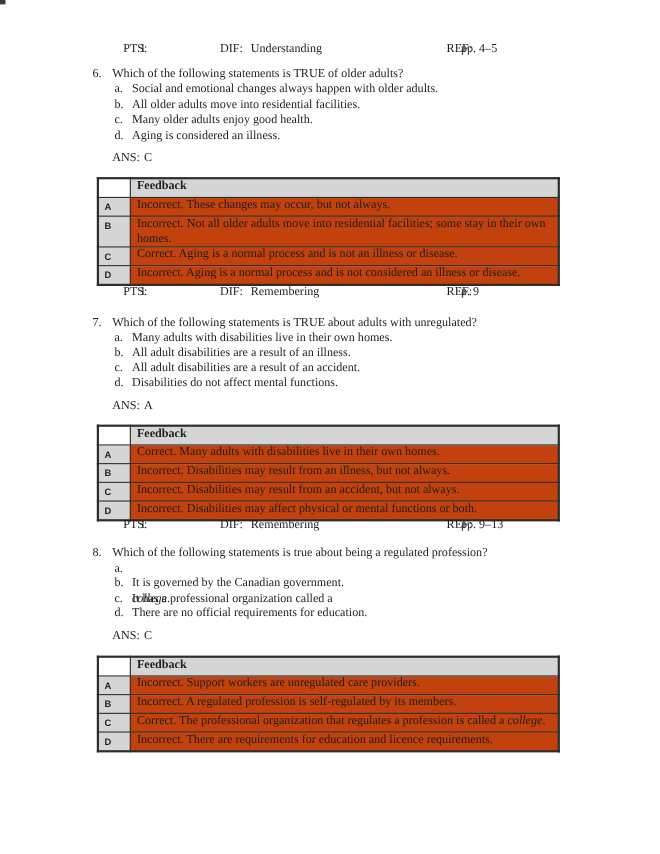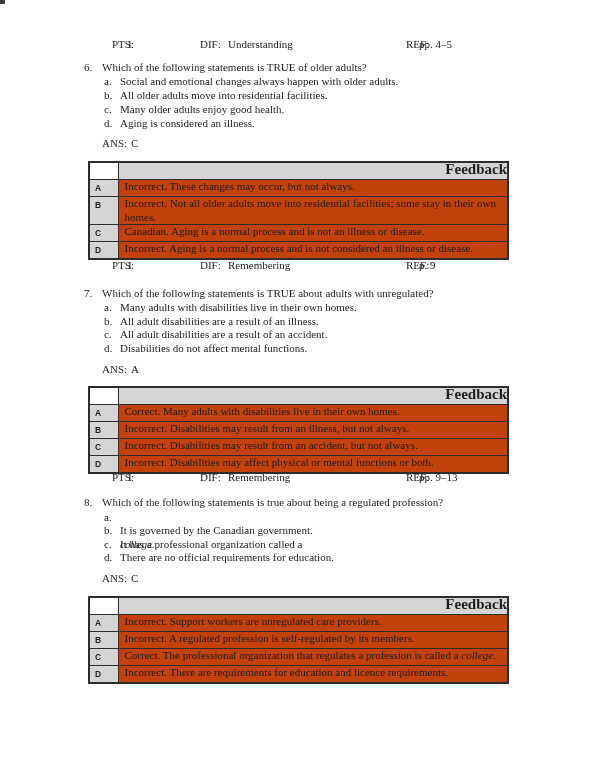--- a/index.html
+++ b/index.html
@@ -29,21 +29,21 @@
   
   table.fb {
     position:absolute; left:88px; width:421px;
     border-collapse:collapse; border:2px solid #2d2d2d;
     font-family:"Liberation Serif", serif; font-size:11px; color:#1e1e1e;
     table-layout:fixed;
   }
   table.fb th, table.fb td { border:1px solid #2d2d2d; height:14px; line-height:13.5px; vertical-align:top; }
   col.c-letter { width:29px; }
   th.corner { background:#ffffff; }
-  th.fbhead { background:#d5d5d5; text-align:right; font-weight:bold; padding:0 0 0 6px; font-size:15px; }
+  th.fbhead { background:#d5d5d5; text-align:left; font-weight:bold; padding:0 0 0 6px; font-size:11px; }
   td.lt {
     background:#d5d5d5; font-family:"Liberation Sans", sans-serif;
     font-weight:bold; font-size:8.5px; padding:2px 0 0 5px; line-height:10px;
   }
   td.tx { background:#c2410c; padding:0 5px 0 6px; }
 
   .artifact { position:absolute; left:0; top:0; width:5px; height:4px; background:#3c3c3c; }
 </style>
 </head>
 <body>
@@ -99,21 +99,21 @@
     <tr>
       <td class="lt">A</td>
       <td class="tx">Incorrect. These changes may occur, but not always.</td>
     </tr>
     <tr>
       <td class="lt">B</td>
       <td class="tx">Incorrect. Not all older adults move into residential facilities; some stay in their own homes.</td>
     </tr>
     <tr>
       <td class="lt">C</td>
-      <td class="tx">Canadian. Aging is a normal process and is not an illness or disease.</td>
+      <td class="tx">Correct. Aging is a normal process and is not an illness or disease.</td>
     </tr>
     <tr>
       <td class="lt">D</td>
       <td class="tx">Incorrect. Aging is a normal process and is not considered an illness or disease.</td>
     </tr>
   </tbody>
     </table>
 
   <div class="row" style="top:258px">
     <span class="l-pts">PTS:</span>

